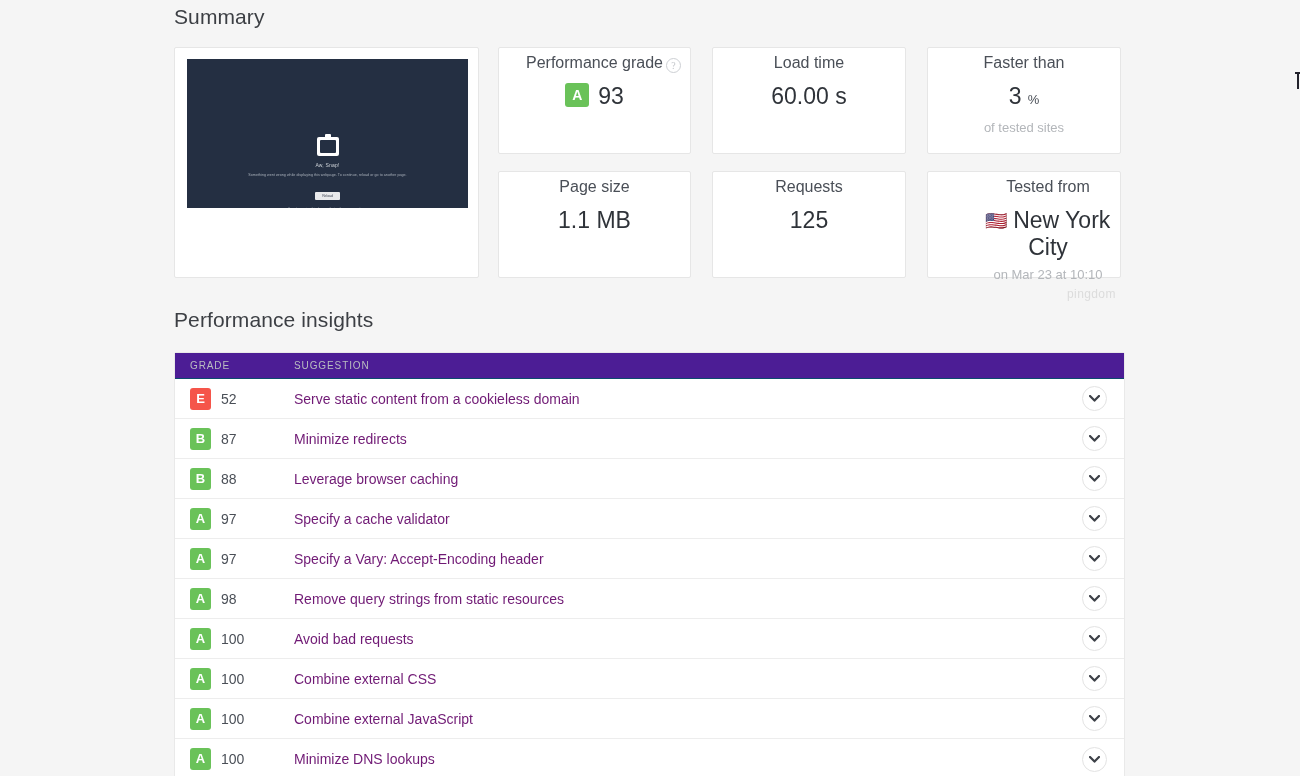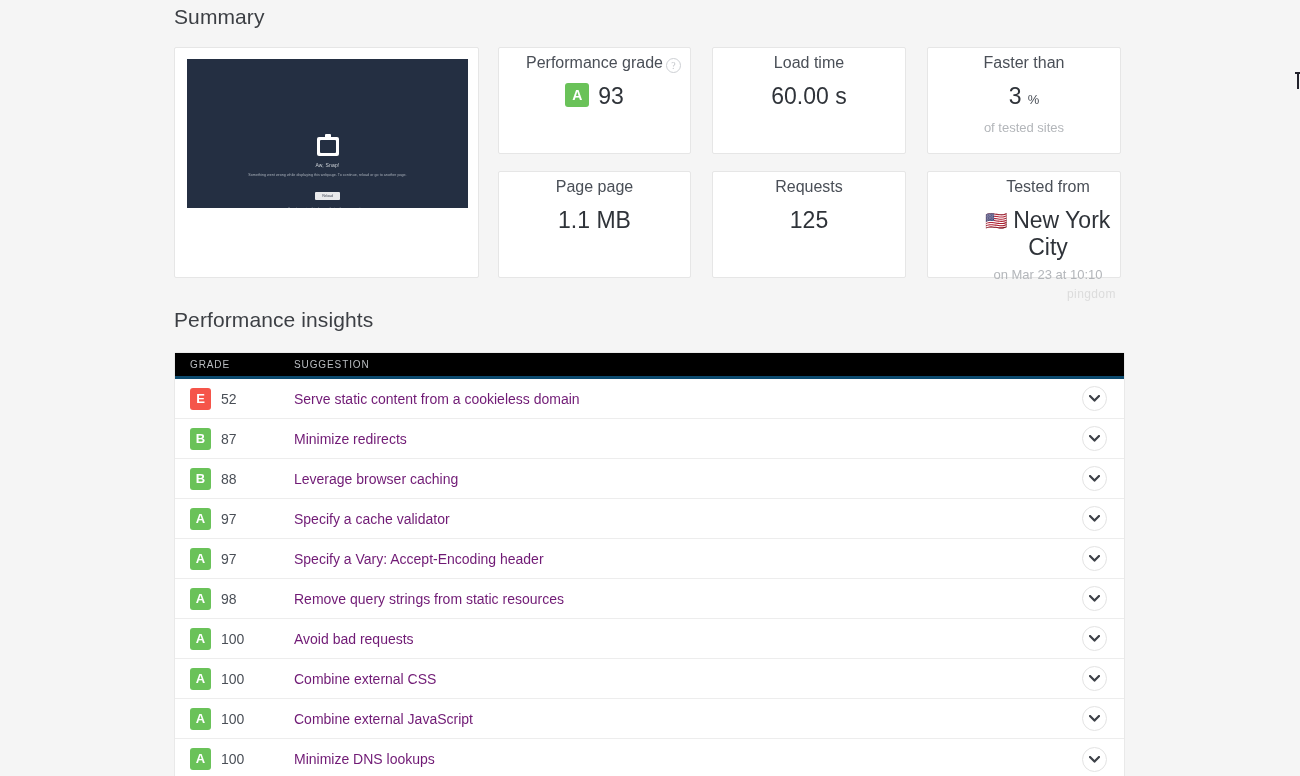--- a/index.html
+++ b/index.html
@@ -163,22 +163,22 @@
   .table {
     position: absolute;
     left: 174px; top: 352px;
     width: 951px;
     background: #ffffff;
     border: 1px solid #e9e9e9;
     border-radius: 2px;
   }
   .thead {
     height: 26px;
-    background: #000000;
-    border-bottom: 3px solid #0c4a6e;
+    background: #4c1d95;
+    border-bottom: 1px solid #0c4a6e;
     display: flex;
     align-items: center;
   }
   .th {
     font-size: 10px;
     color: #b9bcc0;
     letter-spacing: 0.9px;
     font-weight: 400;
   }
   .th-grade { width: 117px; padding-left: 15px; }
@@ -294,21 +294,21 @@
   <div class="stat-card" id="card-faster">
     <div class="stat-label">Faster than</div>
     <div class="stat-value">
       <span>3</span>
       <span class="unit">%</span>
     </div>
     <div class="stat-sub">of tested sites</div>
   </div>
 
   <div class="stat-card" id="card-pagesize">
-    <div class="stat-label">Page page</div>
+    <div class="stat-label">Page size</div>
     <div class="stat-value">1.1 MB</div>
   </div>
 
   <div class="stat-card" id="card-requests">
     <div class="stat-label">Requests</div>
     <div class="stat-value">125</div>
   </div>
 
   <div class="stat-card" id="card-tested">
     <div class="stat-label">Tested from</div>

